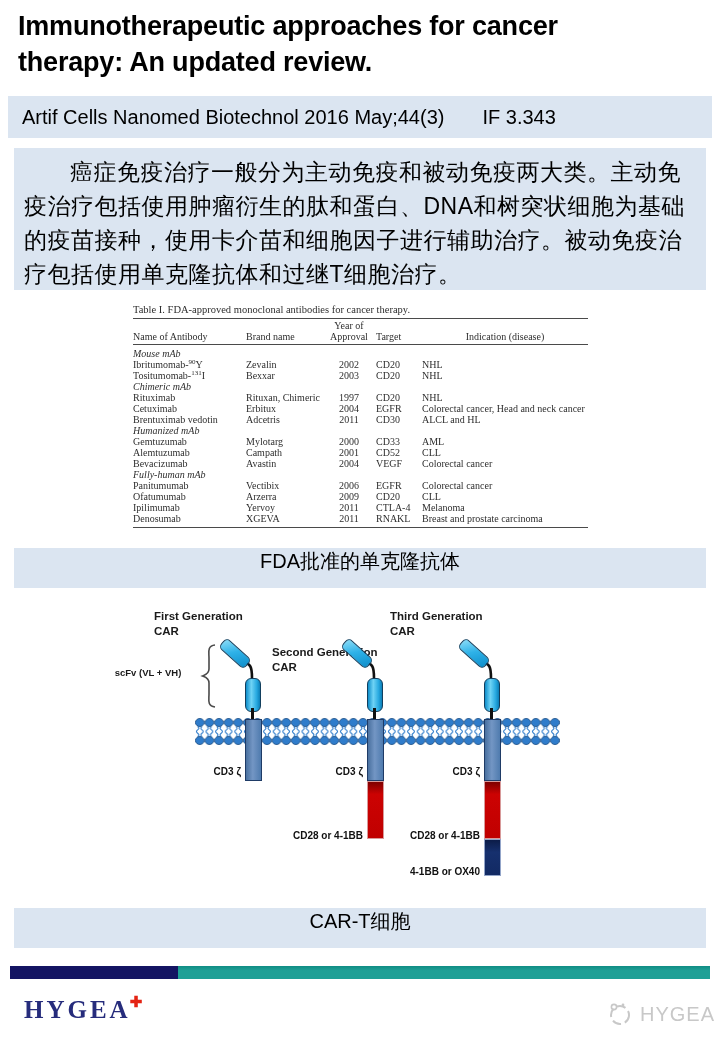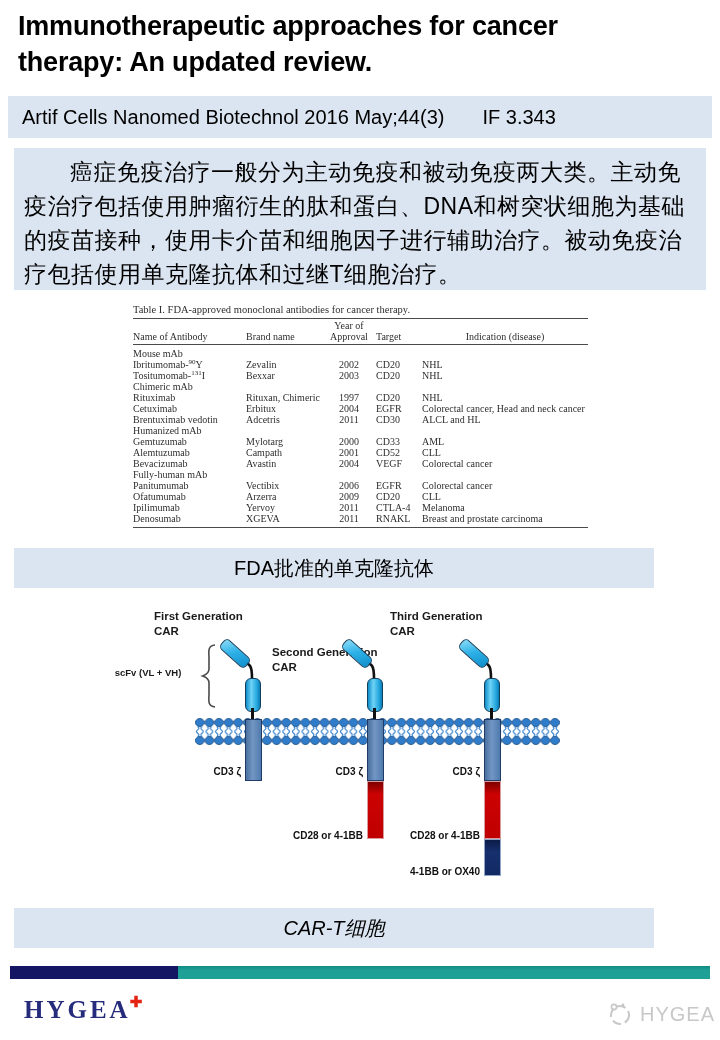--- a/index.html
+++ b/index.html
@@ -24,30 +24,30 @@
     font-family:"Liberation Serif",serif;color:#2e2e2e;}
   .table-title{font-size:10.5px;margin-bottom:3px;}
   table.mab{border-collapse:collapse;width:455px;table-layout:fixed;
     border-top:1.4px solid #4a4a4a;border-bottom:1.4px solid #4a4a4a;
     font-size:10px;}
   table.mab thead th{font-weight:normal;text-align:left;vertical-align:bottom;
     border-bottom:1px solid #4a4a4a;padding:1px 0 2px 0;font-size:10px;}
   table.mab thead th.c{text-align:center;}
   table.mab td{padding:0;line-height:11px;white-space:nowrap;overflow:hidden;}
   table.mab td.year{text-align:center;}
-  table.mab td.group{}
+  table.mab td.group{font-style:italic;}
   table.mab tbody tr:first-child td{padding-top:3px;}
   table.mab tbody tr:last-child td{padding-bottom:3px;}
   sup{font-size:7px;vertical-align:super;line-height:0;}
 
   
-  .caption-bar{position:absolute;left:14px;width:640px;height:40px;background:#dbe5f1;
-    display:flex;align-items:center;justify-content:center;font-size:20px;}
+  .caption-bar{position:absolute;left:14px;width:692px;height:40px;background:#dbe5f1;
+    display:flex;justify-content:center;font-size:20px;}
   #caption-fda{top:548px;}
-  #caption-cart{top:908px;font-style:italic;}
+  #caption-cart{top:908px;}
 
   
   .diagram{position:absolute;left:0;top:595px;width:720px;height:310px;}
   .diagram svg{position:absolute;left:0;top:0;}
   .gen-label{position:absolute;width:160px;text-align:left;top:14px;
     font-size:11.5px;font-weight:bold;line-height:15px;color:#1a1a1a;}
   .scfv-label{position:absolute;left:98px;top:72px;width:100px;text-align:center;
     font-size:9.5px;font-weight:bold;color:#1a1a1a;}
   .rod{position:absolute;width:32px;height:11px;border-radius:5px;
     border:1.5px solid #123f5e;

